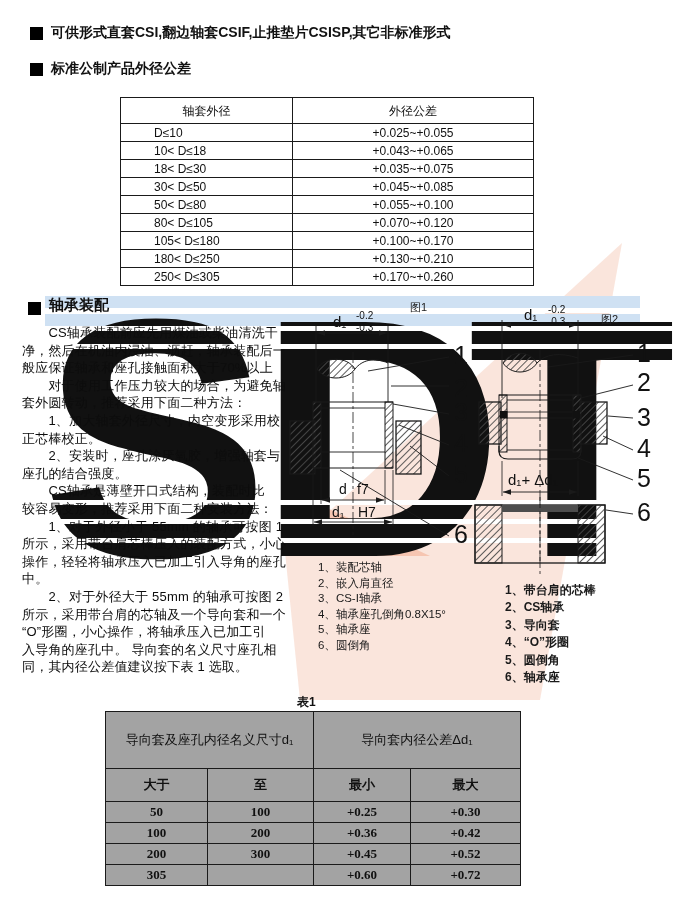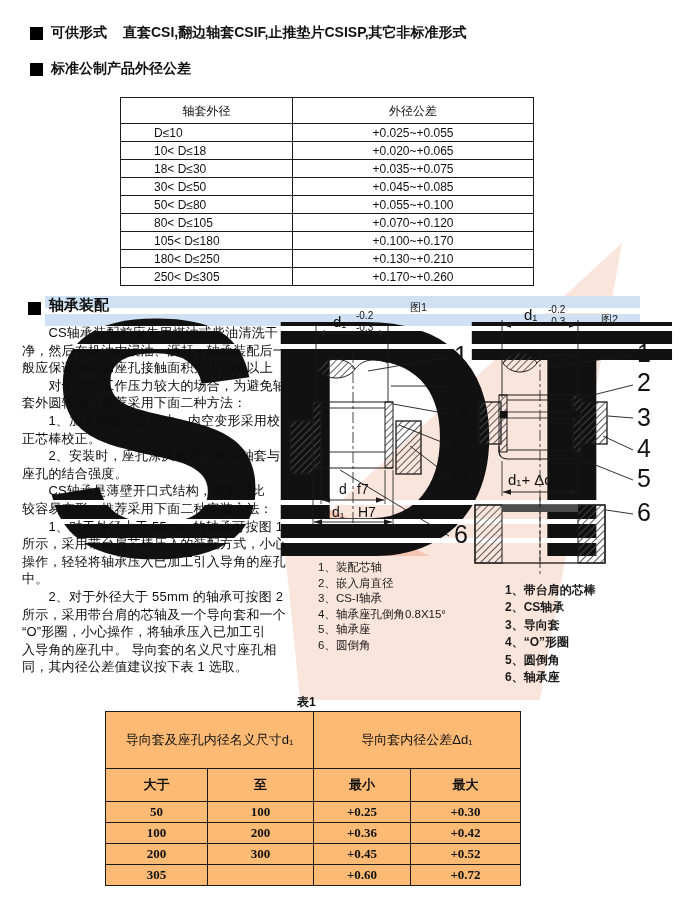--- a/index.html
+++ b/index.html
@@ -9,21 +9,21 @@
     overflow:hidden;
   }
   .layer{position:absolute;left:0;top:0;width:687px;height:903px;}
   #wm{z-index:0;}
   #figs{z-index:1;pointer-events:none;}
   .txt{position:absolute;z-index:2;}
 
   
   .hline{display:flex;align-items:center;font-weight:bold;font-size:14px;white-space:nowrap;}
   .sq{width:13px;height:13px;background:#000;display:inline-block;margin-right:8px;flex:0 0 auto;}
-  .hgap{margin-left:16px;}
+  .hgap{margin-left:0;}
 
   
   table.t1{border-collapse:collapse;background:transparent;table-layout:fixed;}
   table.t1 td,table.t1 th{border:1.4px solid #1a1a1a;font-size:12px;padding:0;line-height:1;}
   table.t1 th{height:25px;font-weight:normal;text-align:center;}
   table.t1 td{height:17px;margin-top:15px;}
   table.t1 td.c1{text-align:left;padding-left:33px;}
   table.t1 td.c2{text-align:center;}
 
   
@@ -38,21 +38,21 @@
   
   .figlabel{font-size:11px;color:#222;}
   .legend{font-size:11.5px;color:#1a1a1a;}
   .legend div{line-height:15.5px;}
   .legend.lg2{font-size:12px;font-weight:bold;}
   .legend.lg2 div{line-height:17.4px;}
 
   
   .caption{font-size:12px;font-weight:bold;}
   .unit{font-size:9px;color:#333;margin-top:35px;}
-  table.t2{border-collapse:collapse;table-layout:fixed;background:#fdba74;}
+  table.t2{border-collapse:collapse;table-layout:fixed;background:#a3a3a3;}
   table.t2 td,table.t2 th{border:1.6px solid #1a1a1a;text-align:center;padding:0;}
   table.t2 .gh{height:56px;font-size:13px;font-weight:normal;}
   table.t2 .ch{height:32px;font-size:13px;font-weight:bold;}
   table.t2 td{height:20px;font-size:13px;font-weight:bold;font-family:"Liberation Serif","DejaVu Serif",serif;}
 
   svg text{font-family:"Liberation Sans","DejaVu Sans",sans-serif;fill:#111;}
 </style>
 </head>
 <body>
 
@@ -221,21 +221,21 @@
       <tr>
     <th>轴套外径</th>
     <th>外径公差</th>
   </tr>
   <tr>
         <td class="c1">D≤10</td>
         <td class="c2">+0.025~+0.055</td>
       </tr>
   <tr>
         <td class="c1">10&lt; D≤18</td>
-        <td class="c2">+0.020~+0.065</td>
+        <td class="c2">+0.043~+0.065</td>
       </tr>
   <tr>
         <td class="c1">18&lt; D≤30</td>
         <td class="c2">+0.035~+0.075</td>
       </tr>
   <tr>
         <td class="c1">30&lt; D≤50</td>
         <td class="c2">+0.045~+0.085</td>
       </tr>
   <tr>

